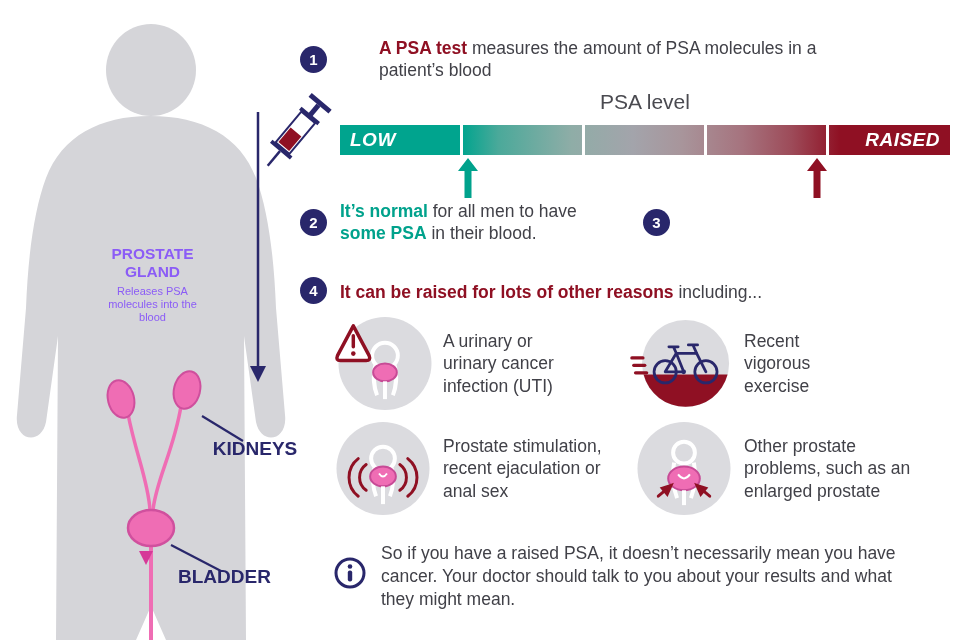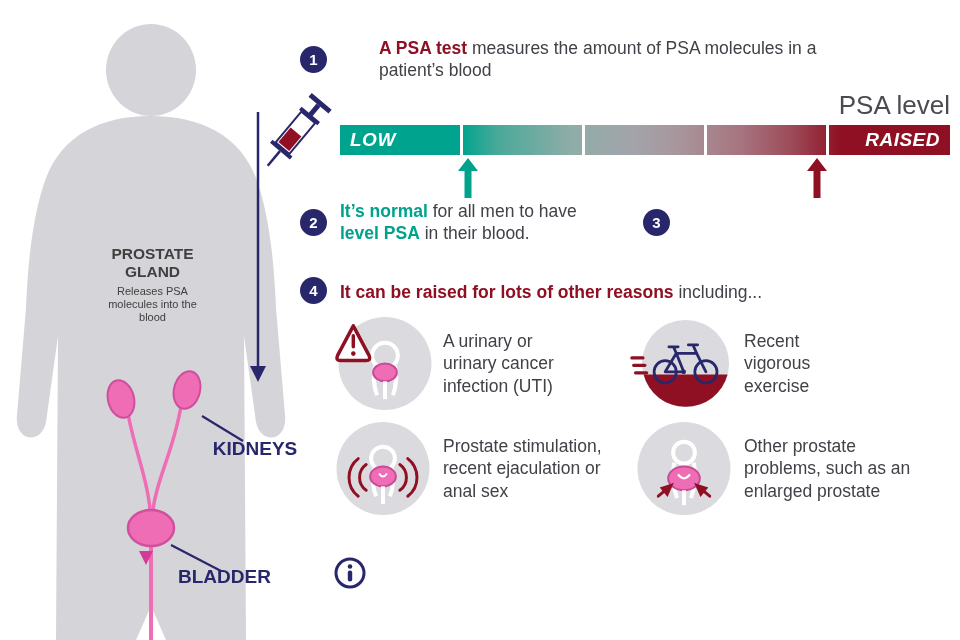--- a/index.html
+++ b/index.html
@@ -11,26 +11,26 @@
   }
   .abs { position:absolute; }
   .num {
     position:absolute; width:27px; height:27px; border-radius:50%;
     background:#29276b; color:#fff; font-weight:bold; font-size:15px;
     display:flex; align-items:center; justify-content:center;
   }
   .step { position:absolute; font-size:17.5px; line-height:1.28; color:#414148; }
   .b-maroon { color:#8f1023; font-weight:bold; }
   .b-teal   { color:#00a28c; font-weight:bold; }
-  .anat { position:absolute; color:#404040; text-align:center; }
+  .anat { position:absolute; color:#8b5cf6; text-align:center; }
   .anat .ttl { font-weight:bold; font-size:15.5px; line-height:1.18; }
   .anat .desc { font-size:11px; line-height:1.22; margin:3px auto 0; width:100px; }
   .anat-label { position:absolute; color:#29276b; font-weight:bold; font-size:19px; text-align:center; }
-  .psa-title { position:absolute; left:340px; top:90px; width:610px; text-align:right;
-               font-size:26px; color:#4a4a50; }
+  .psa-title { position:absolute; left:340px; top:90px; width:610px; text-align:center;
+               font-size:21px; color:#4a4a50; }
   .bar {
     position:absolute; left:340px; top:125px; width:610px; height:30px;
     background:linear-gradient(90deg,
       #00a48e 0%, #00a48e 20%,
       #4ba99a 26%, #8fada7 38%,
       #a3a4ab 48%, #a8959b 56%,
       #a6737e 66%, #9d4b59 74%,
       #8f1023 82%, #8f1023 100%);
     font-style:italic;
   }
@@ -111,21 +111,21 @@
   </div>
 
   <svg class="abs" style="left:457px; top:158px;" width="22" height="40" viewBox="0 0 22 40">
     <polygon points="11,0 21,13 14.5,13 14.5,40 7.5,40 7.5,13 1,13" fill="#00a28c"></polygon>
   </svg>
   <svg class="abs" style="left:806px; top:158px;" width="22" height="40" viewBox="0 0 22 40">
     <polygon points="11,0 21,13 14.5,13 14.5,40 7.5,40 7.5,13 1,13" fill="#8f1023"></polygon>
   </svg>
 
   <div class="num" style="left:300px; top:209px;">2</div>
-  <div class="step" style="left:340px; top:200px; width:258px;"><span class="b-teal">It’s normal</span><span> for all men to have </span><span class="b-teal">level PSA</span><span> in their blood.</span></div>
+  <div class="step" style="left:340px; top:200px; width:258px;"><span class="b-teal">It’s normal</span><span> for all men to have </span><span class="b-teal">some PSA</span><span> in their blood.</span></div>
 
   <div class="num" style="left:643px; top:209px;">3</div>
 
   <div class="num" style="left:300px; top:277px;">4</div>
   <div class="step" style="left:340px; top:281px; width:600px; white-space:nowrap;"><span class="b-maroon">It can be raised for lots of other reasons</span><span> including...</span></div>
 
   <svg class="reason-icon" style="left:333px; top:316px;" viewBox="0 0 100 96">
     <circle cx="52" cy="48" r="47" fill="#dbdbdf"></circle>
     <circle cx="52" cy="40" r="13" stroke="#fff" stroke-width="4" fill="none"></circle>
     <path d="M42,50 C40,62 40,70 44,80" stroke="#fff" stroke-width="4" fill="none"></path>
@@ -197,14 +197,15 @@
   </svg>
   <div class="reason-text" style="left:744px; top:421px; width:168px;">
     <span>Other prostate problems, such as an enlarged prostate</span>
   </div>
 
   <svg class="abs" style="left:333px; top:556px;" width="34" height="34" viewBox="0 0 34 34">
     <circle cx="17" cy="17" r="14" stroke="#29276b" stroke-width="3" fill="none"></circle>
     <circle cx="17" cy="10.5" r="2.3" fill="#29276b"></circle>
     <rect x="14.8" y="14.5" width="4.4" height="11" rx="2" fill="#29276b"></rect>
   </svg>
+  <div class="footer-text">So if you have a raised PSA, it doesn’t necessarily mean you have cancer. Your doctor should talk to you about your results and what they might mean.</div>
 
 </div>
 
 </body></html>

